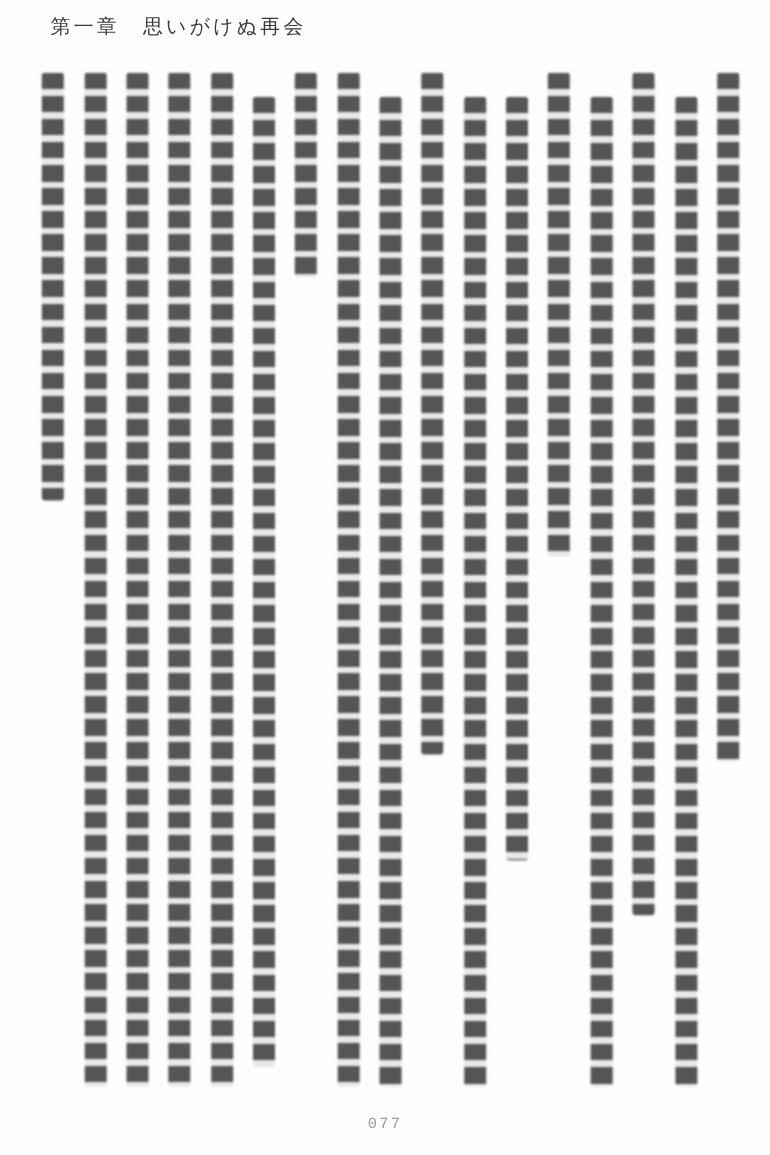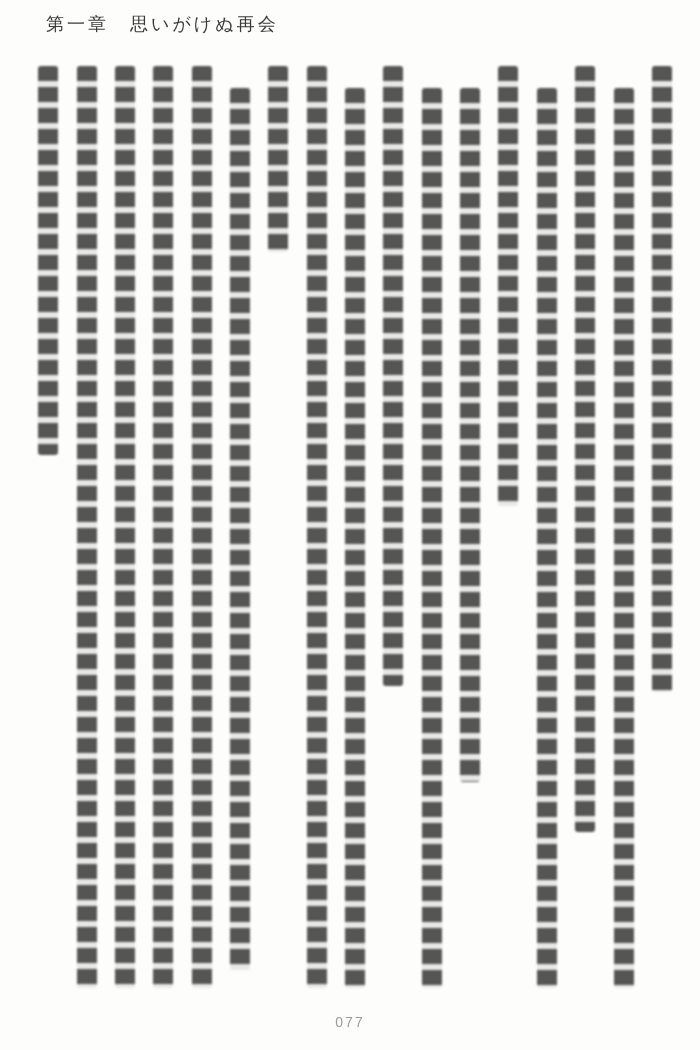--- a/index.html
+++ b/index.html
@@ -8,21 +8,21 @@
     width: 700px;
     height: 1050px;
     overflow: hidden;
     background: #ffffff;
   }
   .page {
     position: relative;
     width: 700px;
     height: 1050px;
     background: #fdfdfc;
-    font-family: Liberation Sans, sans-serif;
+    font-family: Liberation Mono, monospace;
   }
   .chapter-header {
     position: absolute;
     left: 46px;
     top: 12px;
     font-size: 18px;
     letter-spacing: 3px;
     color: #3a3a38;
     white-space: pre;
   }

